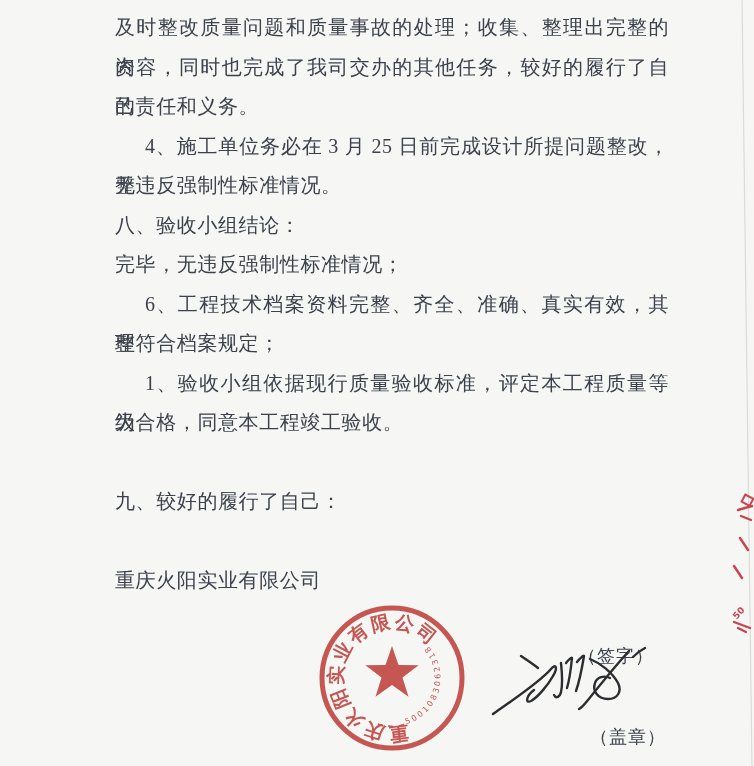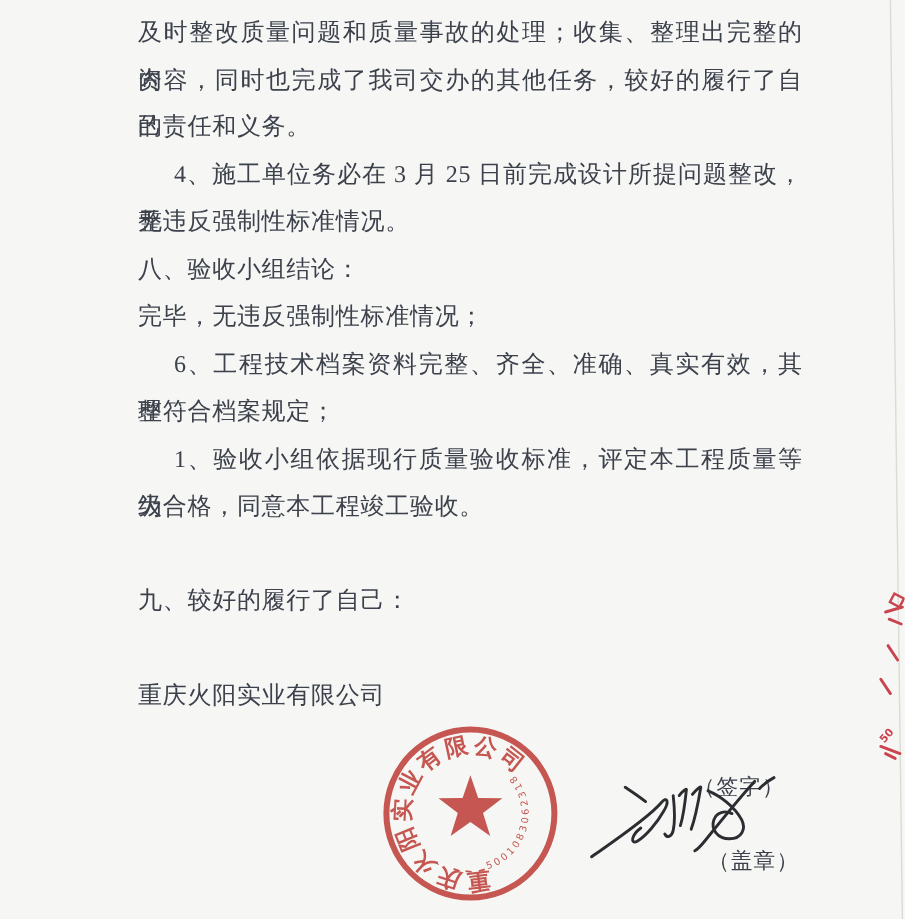--- a/index.html
+++ b/index.html
@@ -17,21 +17,21 @@
   .line.justify{
     white-space:normal;text-align:justify;text-align-last:justify;
     text-justify:inter-character;
   }
   .line.indent{text-indent:30px;}
   .sign-label{
     position:absolute;font-size:18px;color:#3c414b;letter-spacing:1px;
     line-height:22px;white-space:nowrap;
   }
   .lbl-sign{left:578px;top:645px;}
-  .lbl-seal{left:590px;top:706px;text-align:right;}
+  .lbl-seal{left:590px;top:726px;text-align:right;}
   svg.overlay{position:absolute;left:0;top:0;pointer-events:none;}
   .stamp-group{mix-blend-mode:multiply;opacity:0.88;}
   .stamp-char{
     font-size:19px;font-weight:bold;fill:#c6423c;
     text-anchor:middle;dominant-baseline:central;
     font-family:"Liberation Serif","DejaVu Serif",serif;
   }
   .stamp-digit{
     font-size:8px;fill:#c6423c;text-anchor:middle;dominant-baseline:central;
     font-family:"DejaVu Sans","Liberation Sans",sans-serif;

